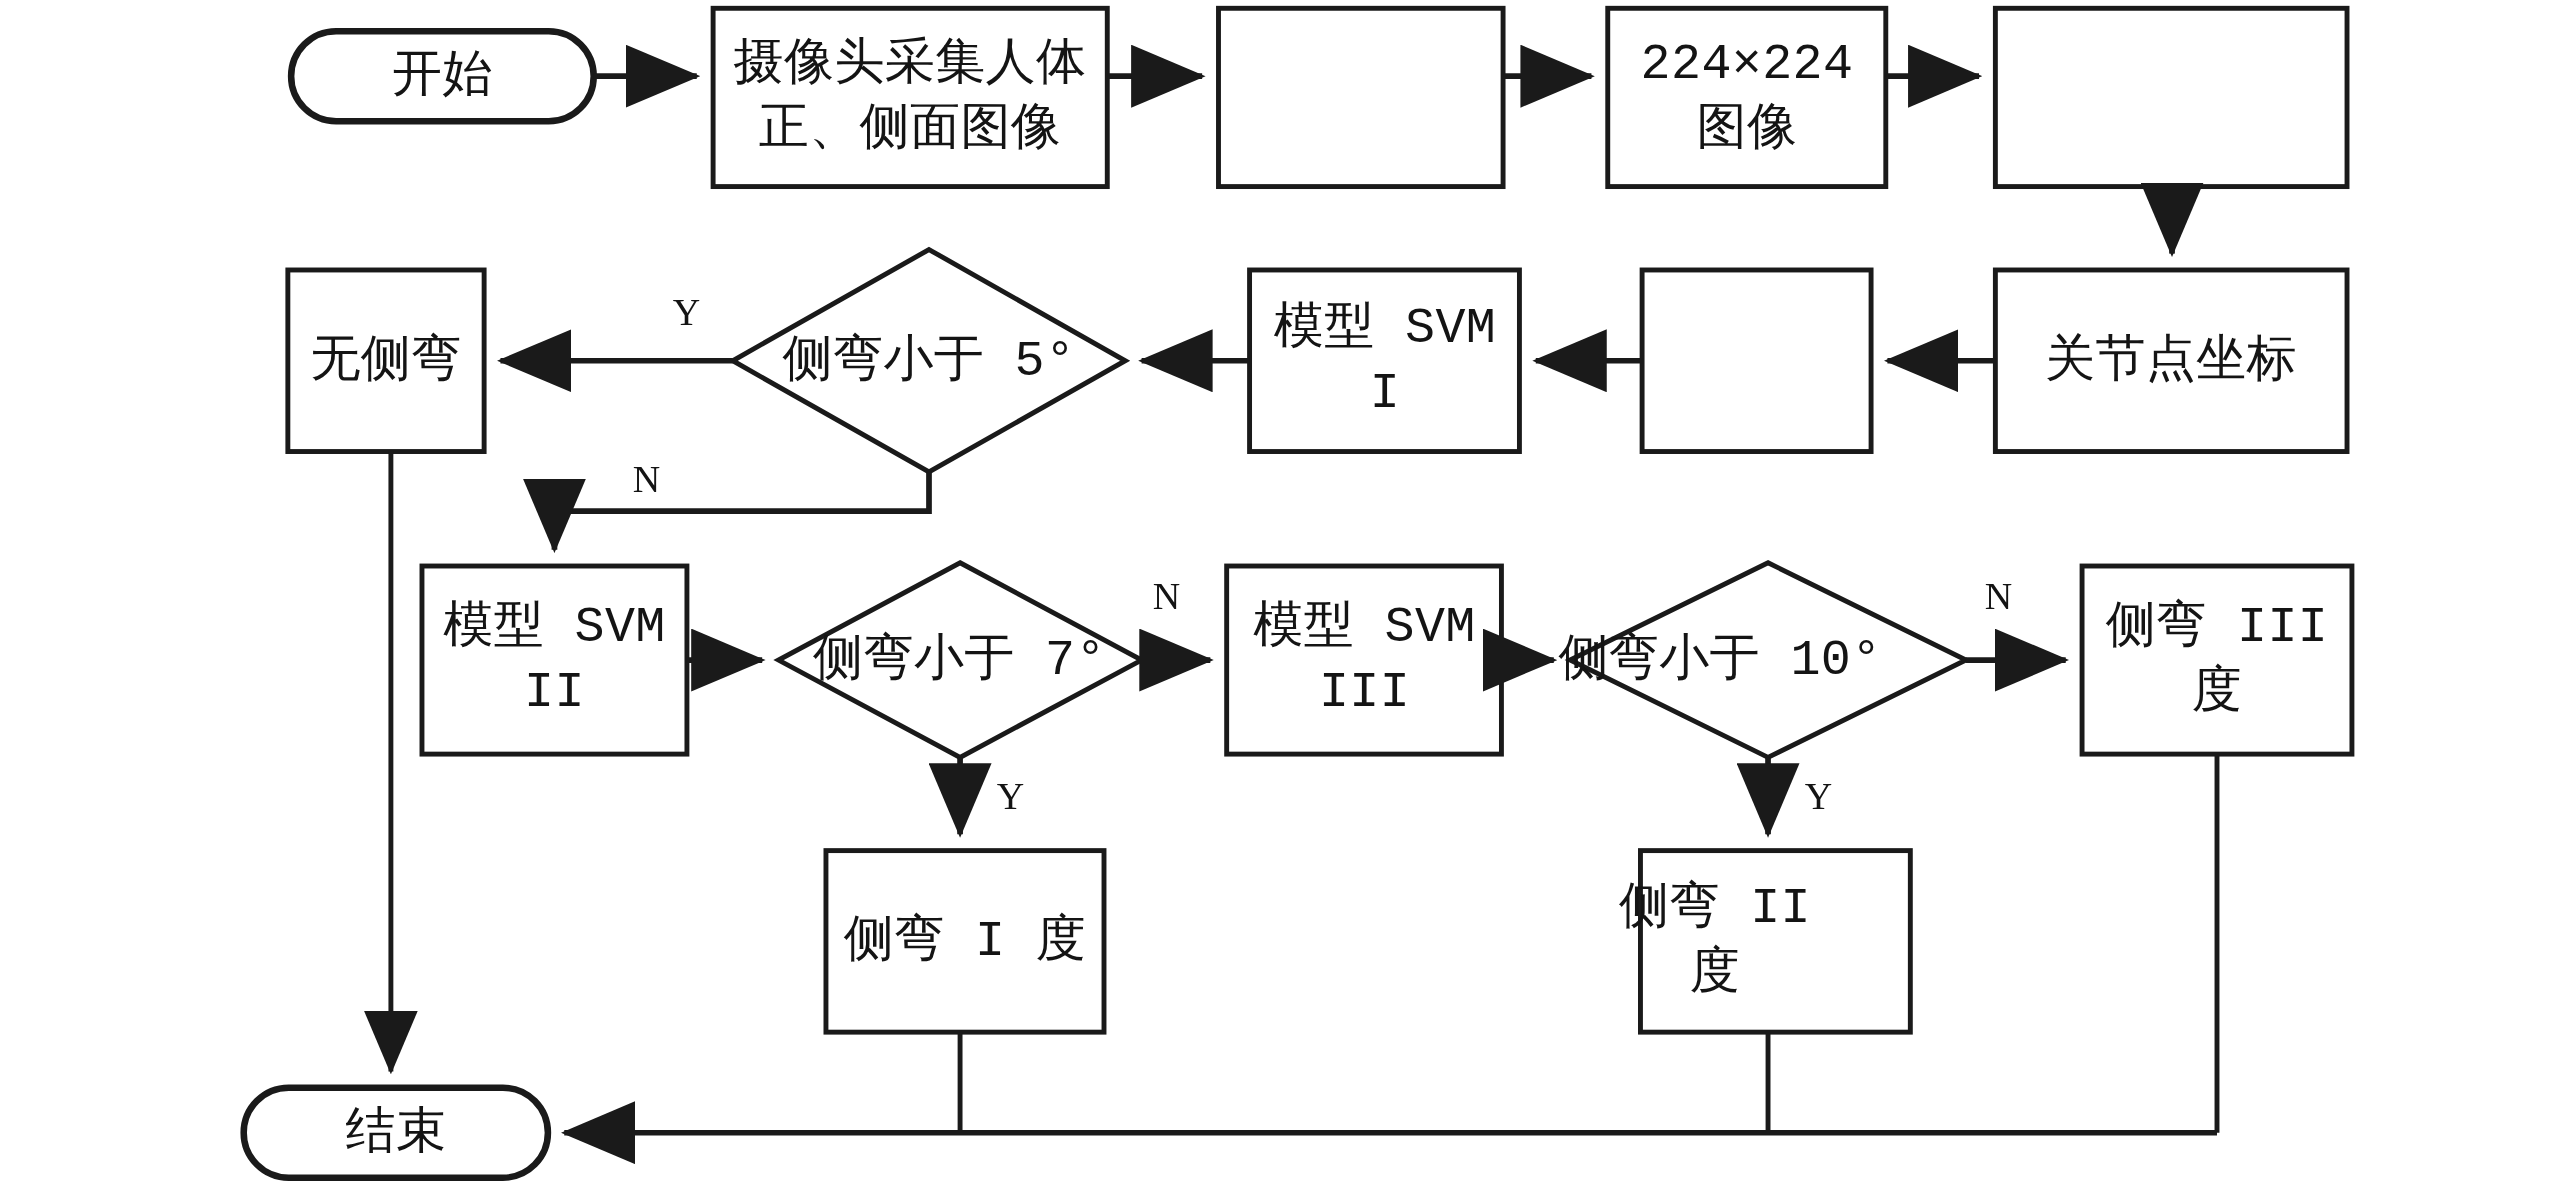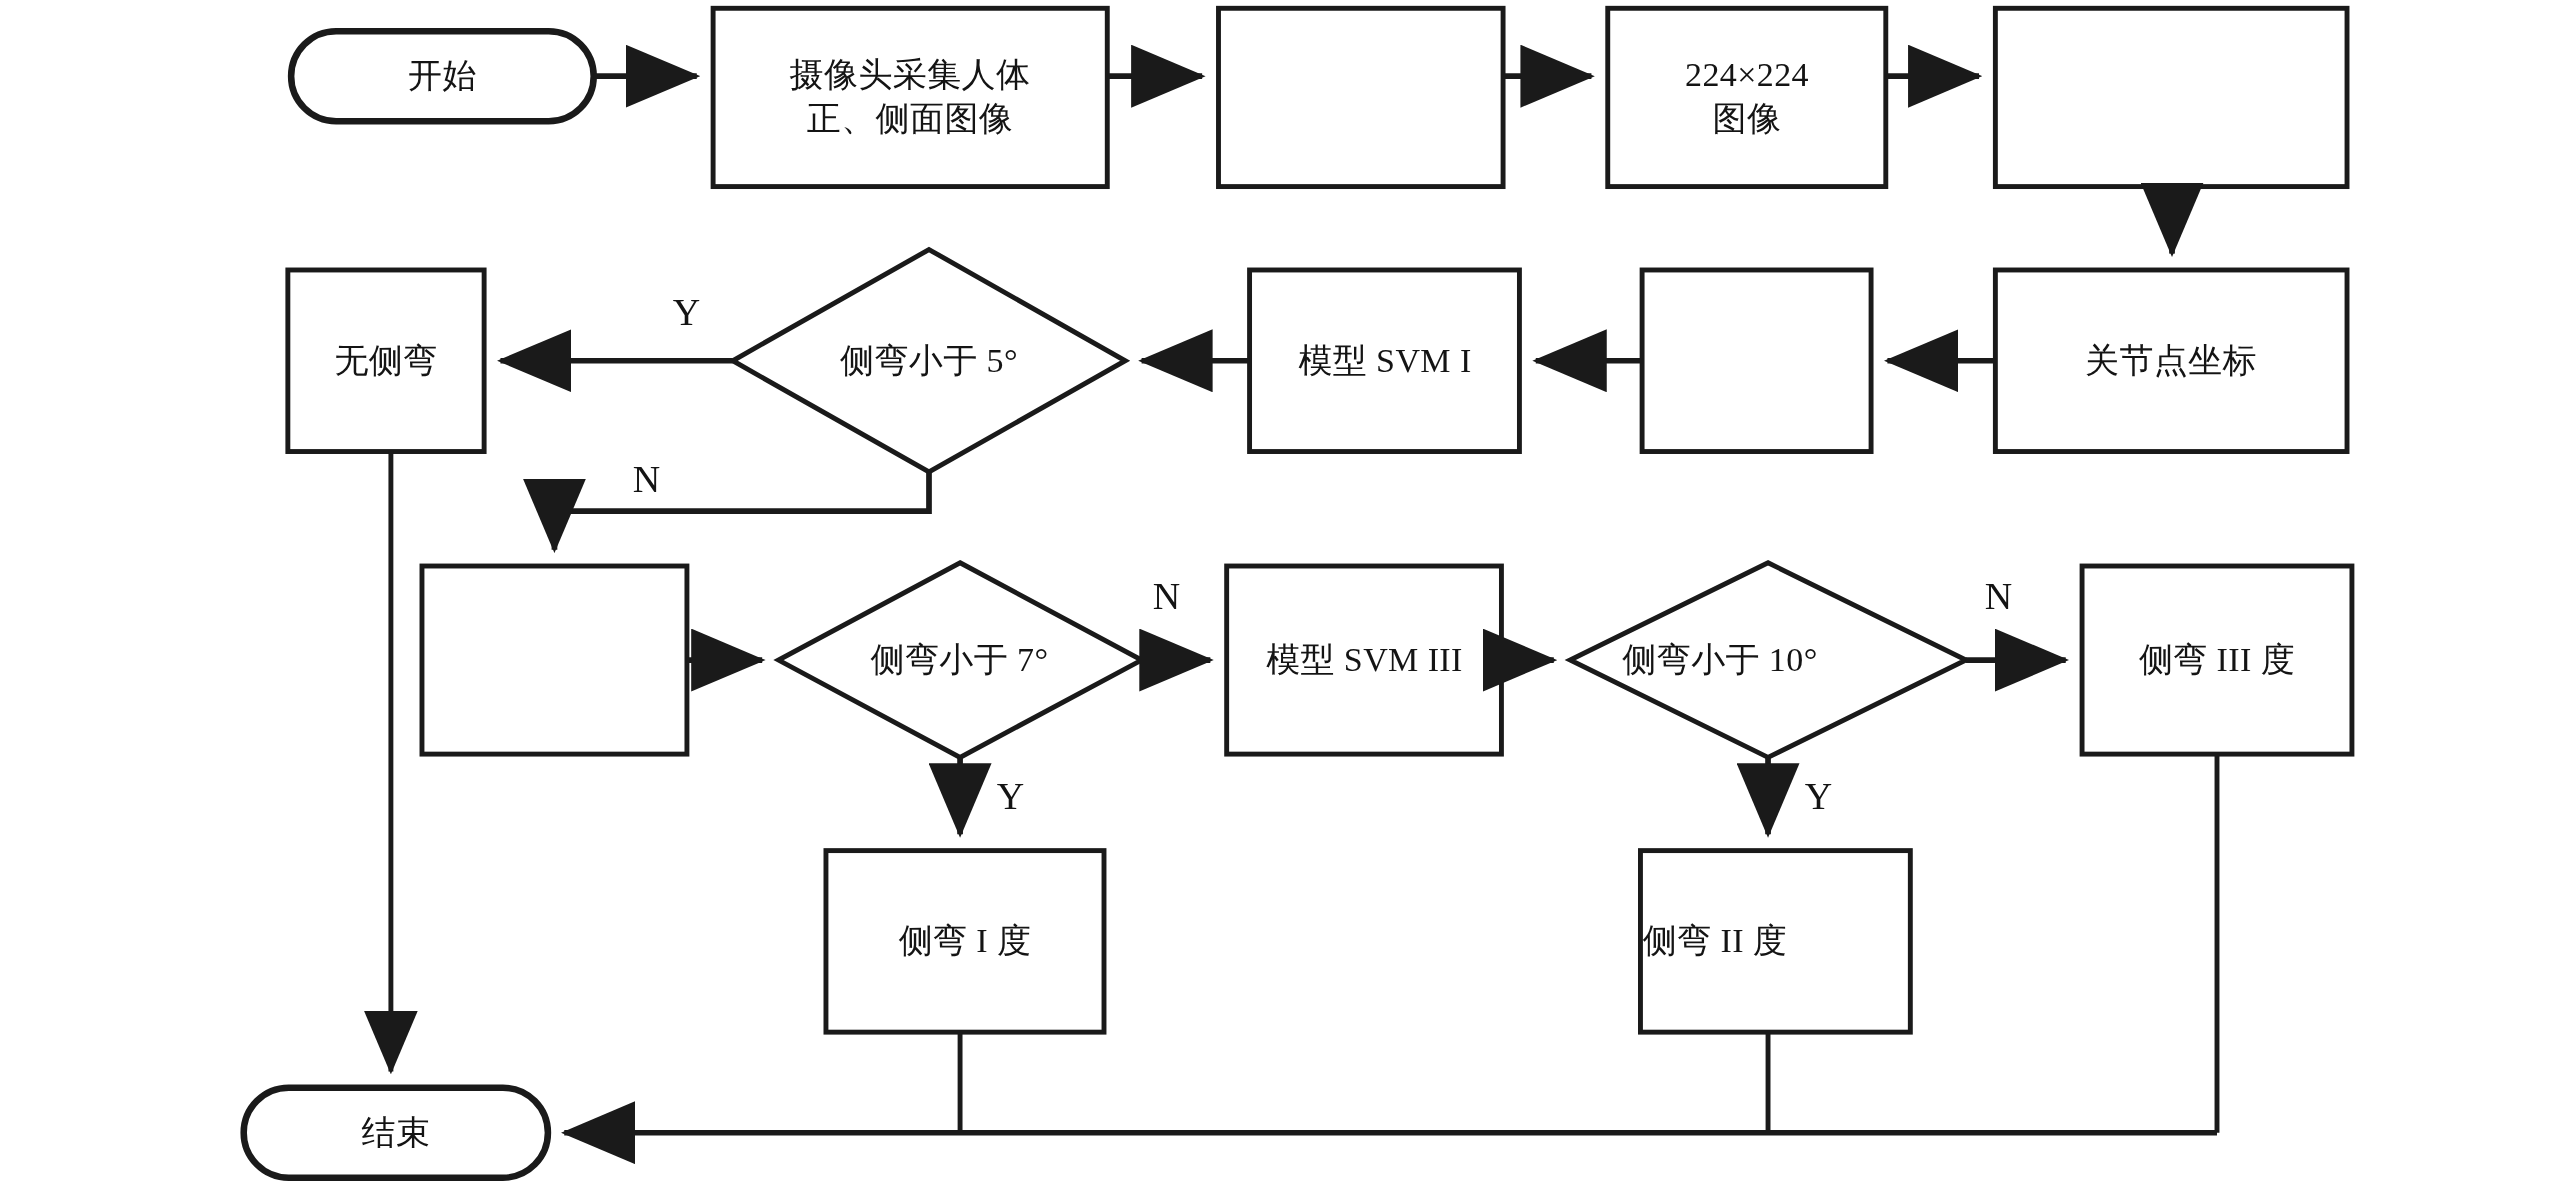--- a/index.html
+++ b/index.html
@@ -49,22 +49,22 @@
     stroke-width: 6;
     fill: none;
   }
   .node-label {
     position: absolute;
     display: flex;
     align-items: center;
     justify-content: center;
     text-align: center;
     color: #141414;
-    font-family: Liberation Serif, serif;
-    font-size: 34px;
+    font-family: Liberation Mono, monospace;
+    font-size: 50px;
     line-height: 1.30;
     letter-spacing: 0.4px;
     white-space: pre-line;
     pointer-events: none;
   }
   .edge-label {
     position: absolute;
     color: #141414;
     font-family: "Liberation Serif", "DejaVu Serif", serif;
     font-size: 38px;
@@ -151,20 +151,21 @@
 
   <div class="node-label" style="left:288px; top:270px; width:196px; height:182px;">无侧弯</div>
 
   <div class="node-label" style="left:749px; top:270px; width:360px; height:182px;">侧弯小于 5°</div>
 
   <div class="node-label" style="left:1250px; top:270px; width:270px; height:182px;">模型 SVM I</div>
 
 
   <div class="node-label" style="left:1995px; top:270px; width:352px; height:182px;">关节点坐标</div>
 
+  <div class="node-label" style="left:422px; top:566px; width:265px; height:188px;">模型 SVM II</div>
 
   <div class="node-label" style="left:788px; top:566px; width:343px; height:188px;">侧弯小于 7°</div>
 
   <div class="node-label" style="left:1227px; top:566px; width:275px; height:188px;">模型 SVM III</div>
 
   <div class="node-label" style="left:1532px; top:566px; width:376px; height:188px;">侧弯小于 10°</div>
 
   <div class="node-label" style="left:2082px; top:566px; width:270px; height:188px;">侧弯 III 度</div>
 
   <div class="node-label" style="left:826px; top:850px; width:278px; height:182px;">侧弯 I 度</div>

